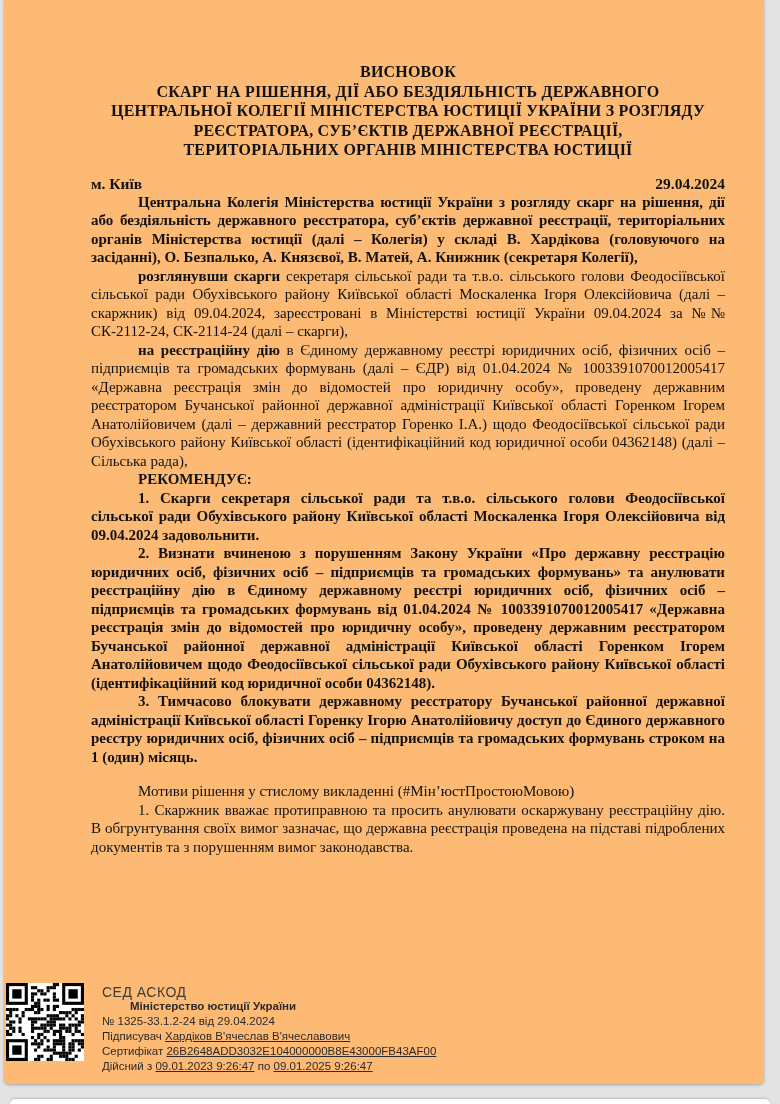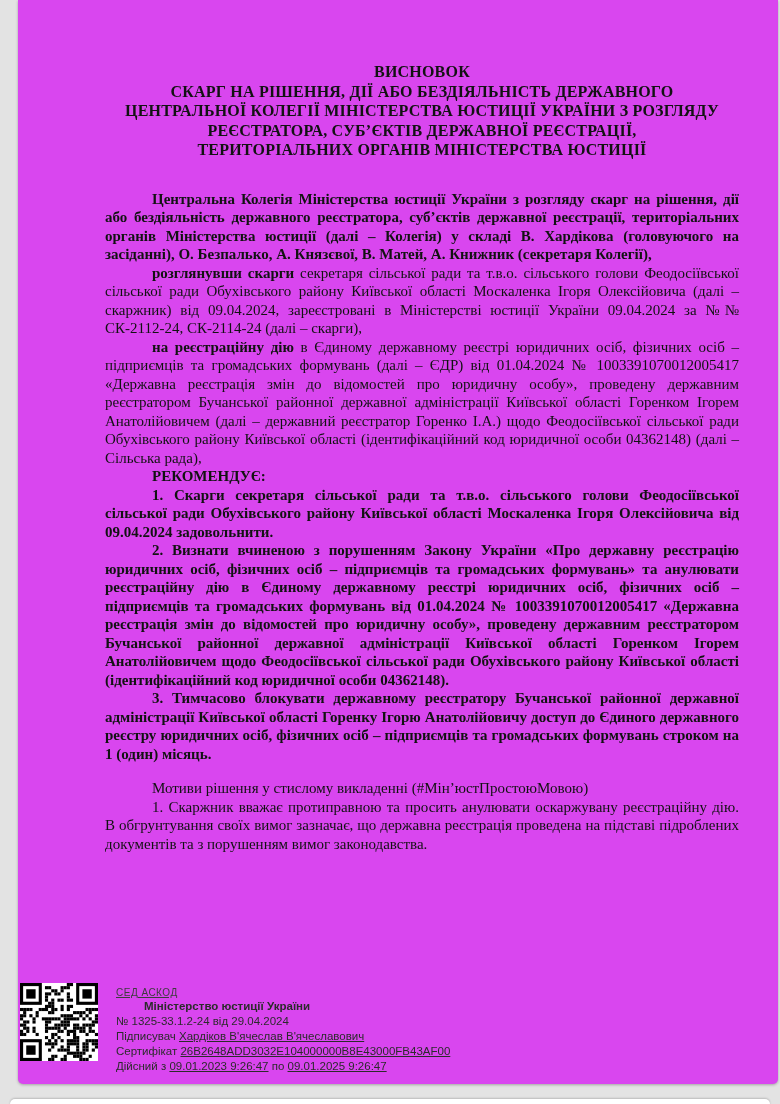--- a/index.html
+++ b/index.html
@@ -6,23 +6,23 @@
   body{
     width:780px;height:1104px;
     background:#e3e3e3;
     overflow:hidden;
     font-family:"Liberation Serif", serif;
     color:#121212;
     position:relative;
   }
   .page{
     position:absolute;
-    left:18px; top:0;
+    left:4px; top:0;
     width:760px; height:1084px;
-    background:#d946ef;
+    background:#fdba74;
     border-radius:0 0 5px 5px;
     box-shadow:0 1px 3px rgba(0,0,0,0.28);
   }
   .page-next{
     position:absolute;
     left:10px; top:1099px;
     width:760px; height:30px;
     background:#ffffff;
     border-radius:5px 5px 0 0;
     box-shadow:0 -1px 2px rgba(0,0,0,0.18);
@@ -73,25 +73,24 @@
     align-items:flex-start;
     font-family:"Liberation Sans", sans-serif;
     color:#2b2b2b;
   }
   .qr{
     width:78px;height:78px;
     flex:0 0 auto;
   }
   .stamp-lines{padding-top:3px;}
   .stamp-sys{
-    font-size:10px;
+    font-size:14px;
     line-height:13px;
     letter-spacing:0.5px;
     color:#3c3c3c;
-    text-decoration:underline;
   }
   .stamp-line{
     font-size:11.5px;
     line-height:15px;
     white-space:nowrap;
   }
   .stamp-org{font-weight:bold;padding-left:28px;}
   .u{text-decoration:underline;}
 </style>
 </head>
@@ -101,22 +100,26 @@
   <div class="content">
 
     <div class="doc-title">
       <div>ВИСНОВОК</div>
       <div>СКАРГ НА РІШЕННЯ, ДІЇ АБО БЕЗДІЯЛЬНІСТЬ ДЕРЖАВНОГО</div>
       <div>ЦЕНТРАЛЬНОЇ КОЛЕГІЇ МІНІСТЕРСТВА ЮСТИЦІЇ УКРАЇНИ З РОЗГЛЯДУ</div>
       <div>РЕЄСТРАТОРА, СУБ’ЄКТІВ ДЕРЖАВНОЇ РЕЄСТРАЦІЇ,</div>
       <div>ТЕРИТОРІАЛЬНИХ ОРГАНІВ МІНІСТЕРСТВА ЮСТИЦІЇ</div>
     </div>
 
-
-    <div class="bodytext" style="margin-top:30px;">
+    <div class="place-date">
+      <span>м. Київ</span>
+      <span>29.04.2024</span>
+    </div>
+
+    <div class="bodytext" style="">
       <p class="bold">Центральна Колегія Міністерства юстиції України з розгляду скарг на рішення, дії або бездіяльність державного реєстратора, суб’єктів державної реєстрації, територіальних органів Міністерства юстиції (далі – Колегія) у складі В. Хардікова (головуючого на засіданні), О. Безпалько, А. Князєвої, В. Матей, А. Книжник (секретаря Колегії),</p>
       <p><span class="bold">розглянувши скарги</span><span> секретаря сільської ради та т.в.о. сільського голови Феодосіївської сільської ради Обухівського району Київської області Москаленка Ігоря Олексійовича (далі – скаржник) від 09.04.2024, зареєстровані в Міністерстві юстиції України 09.04.2024 за №№ СК-2112-24, СК-2114-24 (далі – скарги),</span></p>
       <p><span class="bold">на реєстраційну дію</span><span> в Єдиному державному реєстрі юридичних осіб, фізичних осіб – підприємців та громадських формувань (далі – ЄДР) від 01.04.2024 № 1003391070012005417 «Державна реєстрація змін до відомостей про юридичну особу», проведену державним реєстратором Бучанської районної державної адміністрації Київської області Горенком Ігорем Анатолійовичем (далі – державний реєстратор Горенко І.А.) щодо Феодосіївської сільської ради Обухівського району Київської області (ідентифікаційний код юридичної особи 04362148) (далі – Сільська рада),</span></p>
 
       <p class="rec-heading">РЕКОМЕНДУЄ:</p>
 
       <p class="bold">1. Скарги секретаря сільської ради та т.в.о. сільського голови Феодосіївської сільської ради Обухівського району Київської області Москаленка Ігоря Олексійовича від 09.04.2024 задовольнити.</p>
       <p class="bold">2. Визнати вчиненою з порушенням Закону України «Про державну реєстрацію юридичних осіб, фізичних осіб – підприємців та громадських формувань» та анулювати реєстраційну дію в Єдиному державному реєстрі юридичних осіб, фізичних осіб – підприємців та громадських формувань від 01.04.2024 № 1003391070012005417 «Державна реєстрація змін до відомостей про юридичну особу», проведену державним реєстратором Бучанської районної державної адміністрації Київської області Горенком Ігорем Анатолійовичем щодо Феодосіївської сільської ради Обухівського району Київської області (ідентифікаційний код юридичної особи 04362148).</p>
       <p class="bold">3. Тимчасово блокувати державному реєстратору Бучанської районної державної адміністрації Київської області Горенку Ігорю Анатолійовичу доступ до Єдиного державного реєстру юридичних осіб, фізичних осіб – підприємців та громадських формувань строком на 1 (один) місяць.</p>
 

